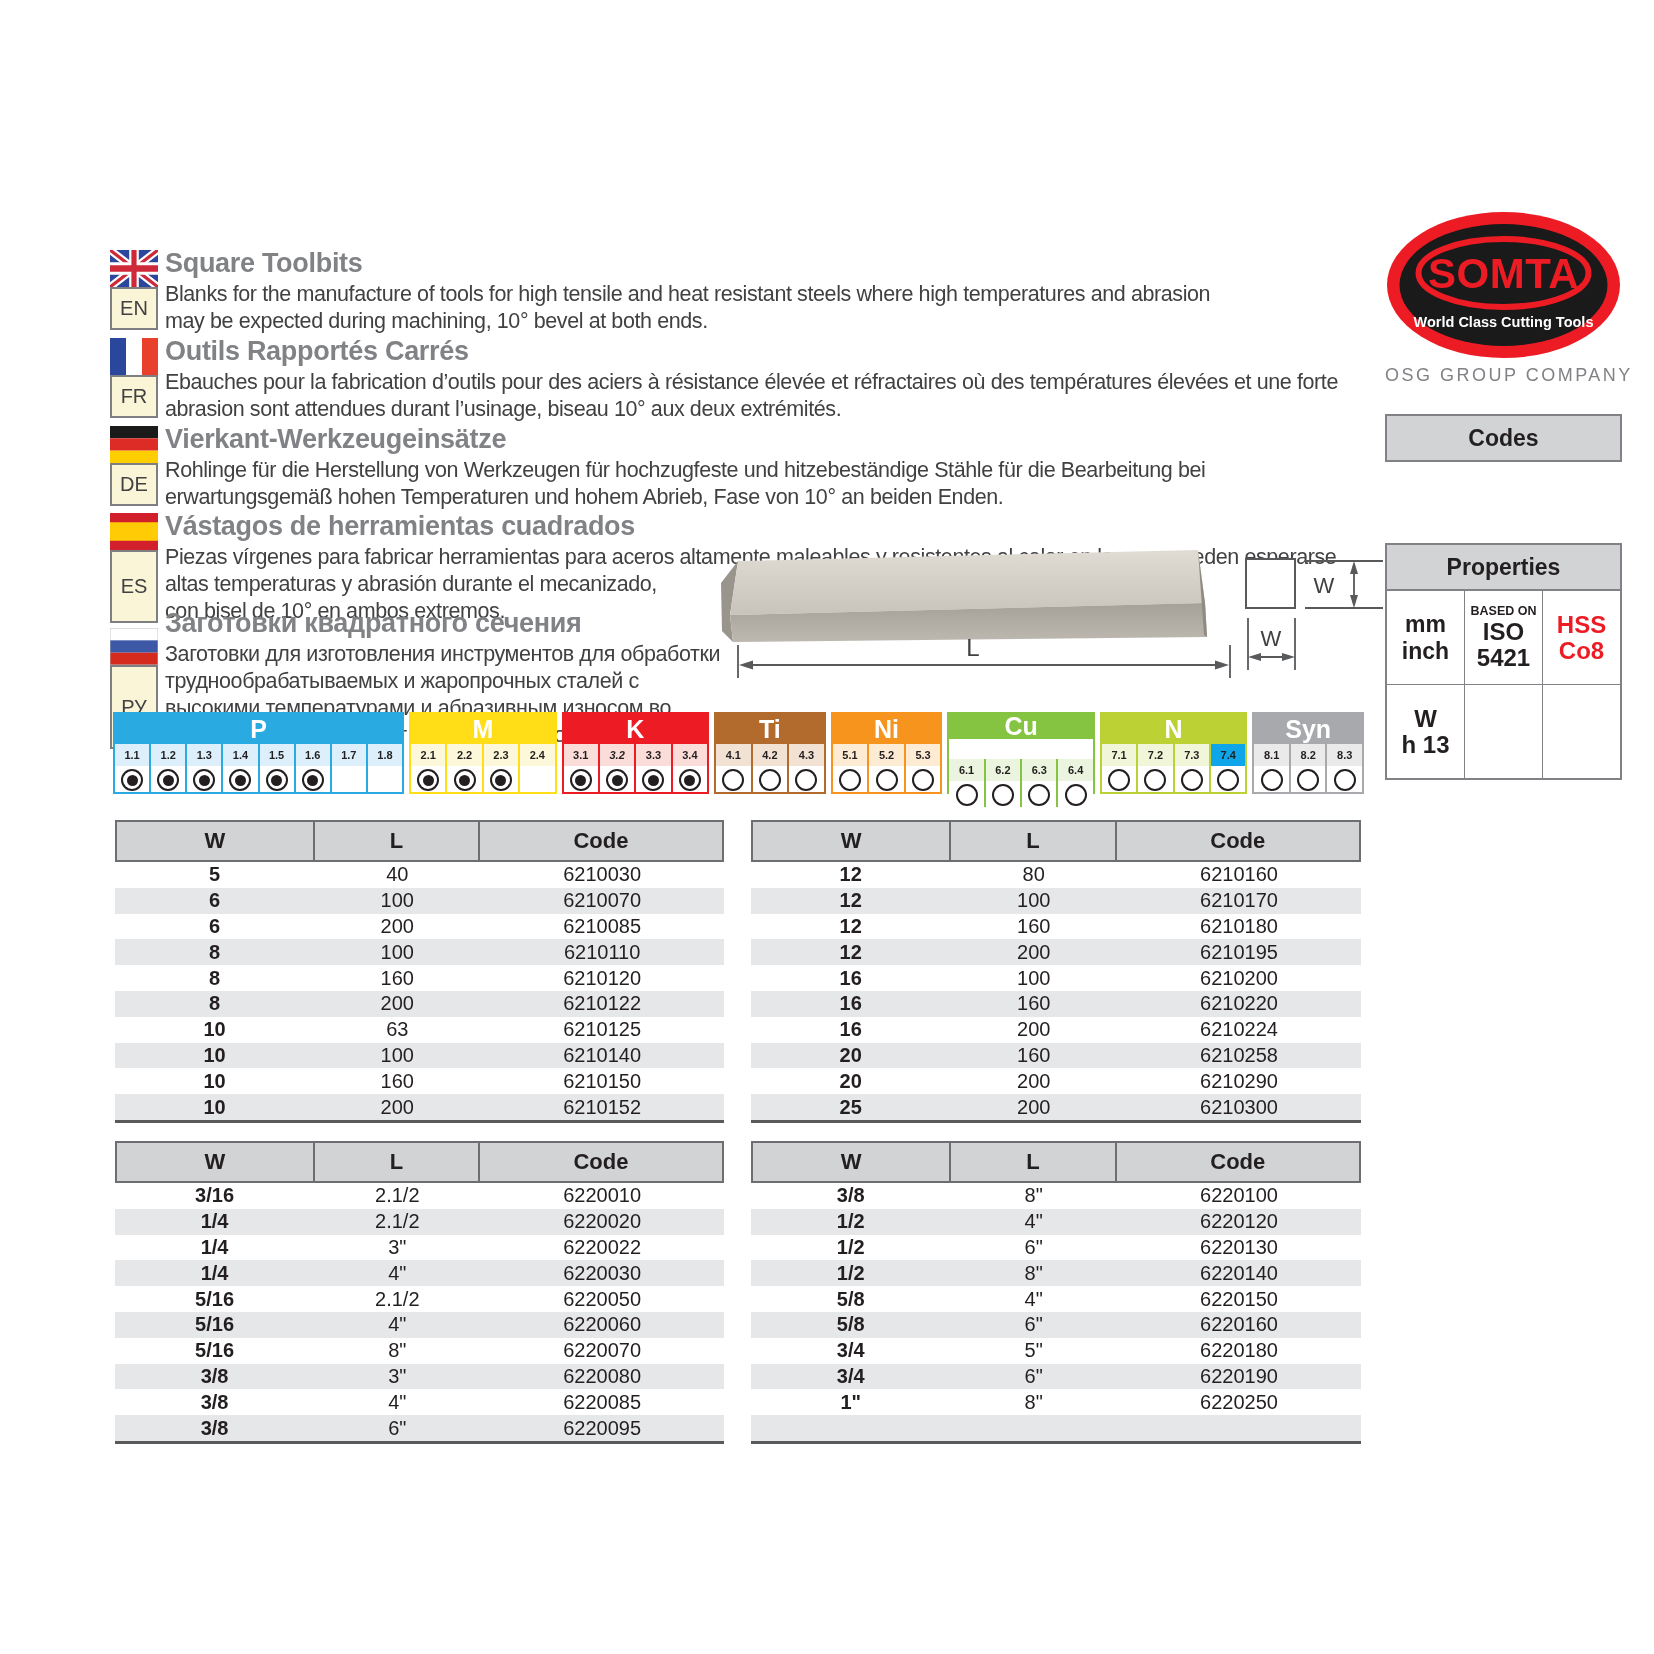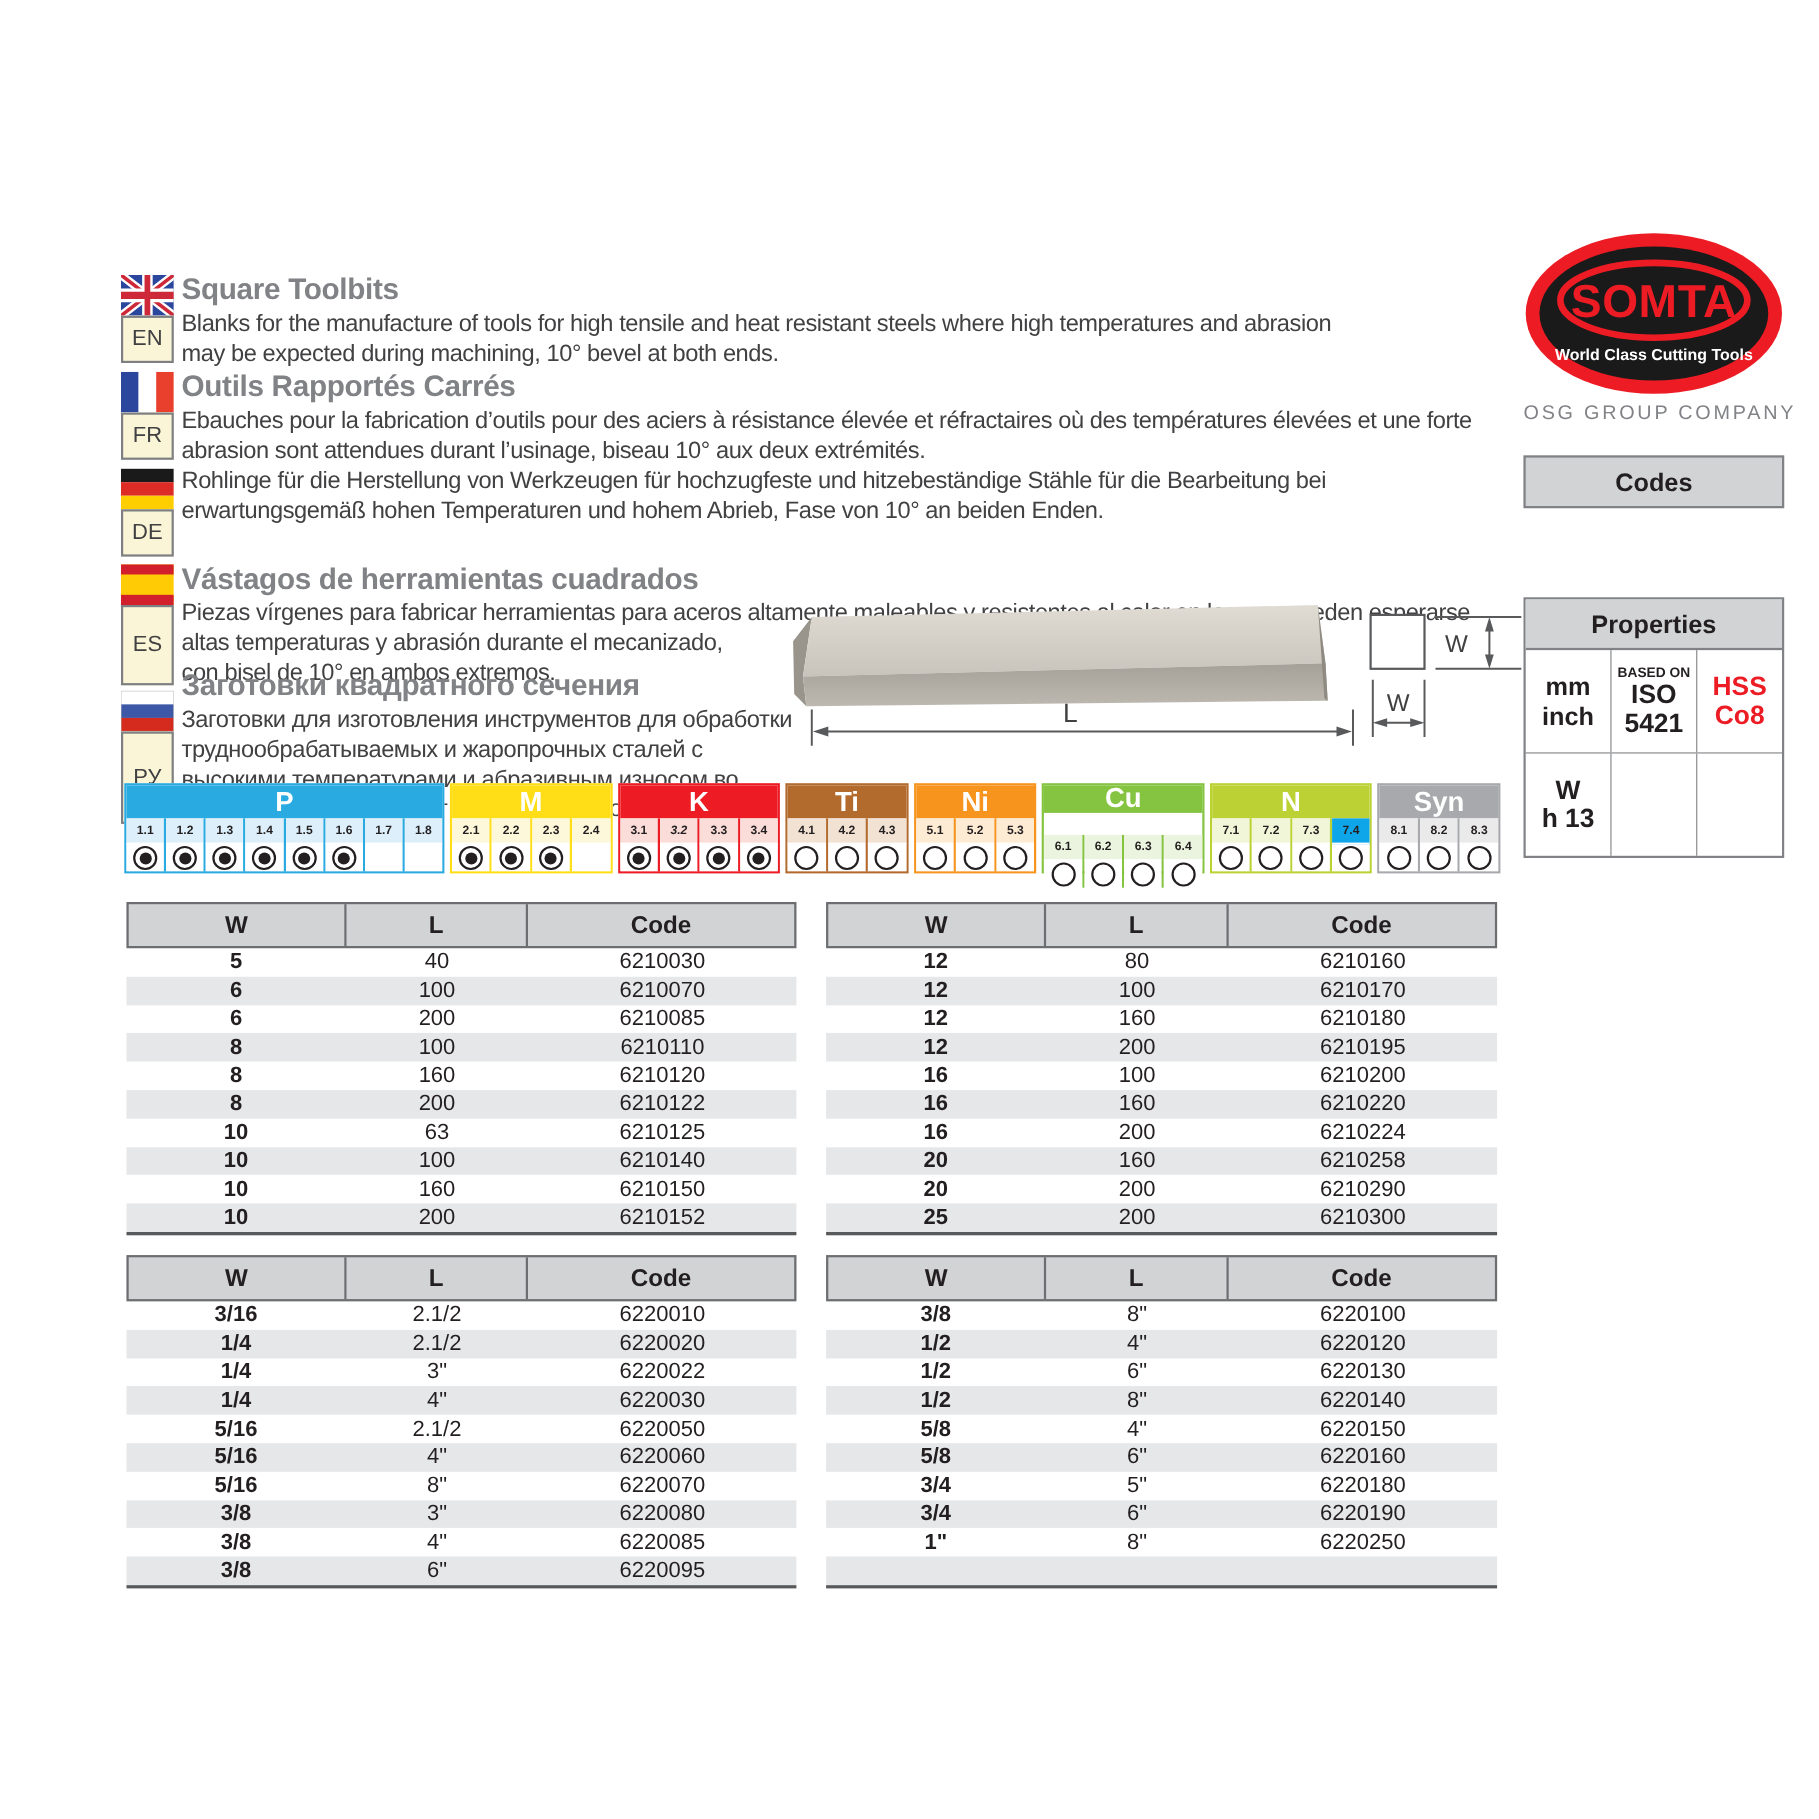--- a/index.html
+++ b/index.html
@@ -102,20 +102,21 @@
     <svg viewBox="0 0 60 36" preserveAspectRatio="none">
       <rect width="60" height="12" fill="#1A1A1A"></rect>
         <rect y="12" width="60" height="12" fill="#DD2C25"></rect>
         <rect y="24" width="60" height="12" fill="#FFCE00"></rect>
     </svg>
   </div>
   <div class="flag-label" style="top:463px;height:43px">
       <span>DE</span>
     </div>
   <div class="lang-text" style="top:424px">
+    <div class="lang-title">Vierkant-Werkzeugeinsätze</div>
     <div class="lang-line">Rohlinge für die Herstellung von Werkzeugen für hochzugfeste und hitzebeständige Stähle für die Bearbeitung bei</div>
     <div class="lang-line">erwartungsgemäß hohen Temperaturen und hohem Abrieb, Fase von 10° an beiden Enden.</div>
   </div>
 
   <div class="flag" style="top:513px">
     <svg viewBox="0 0 60 36" preserveAspectRatio="none">
       <rect width="60" height="36" fill="#FFCB05"></rect>
         <rect width="60" height="9" fill="#D21F2C"></rect>
         <rect y="27" width="60" height="9" fill="#D21F2C"></rect>
     </svg>

